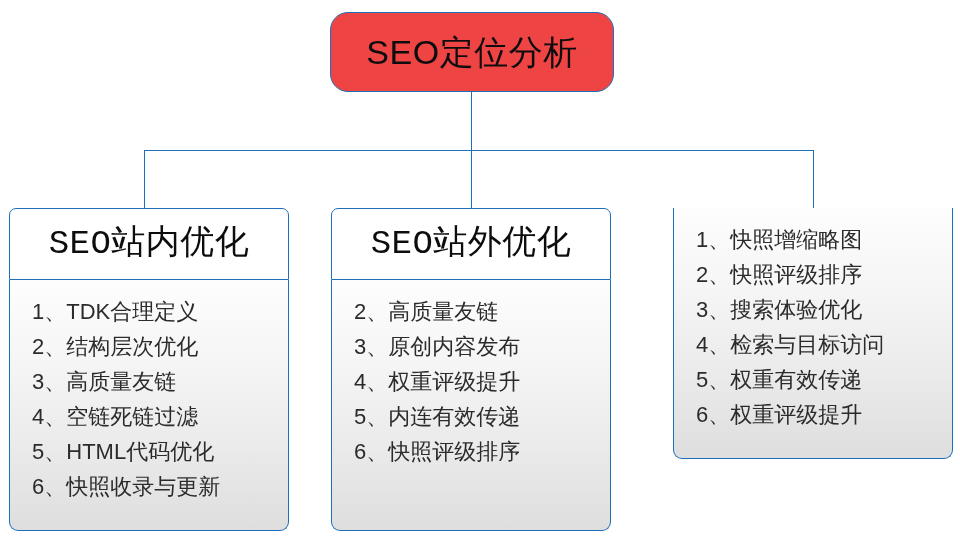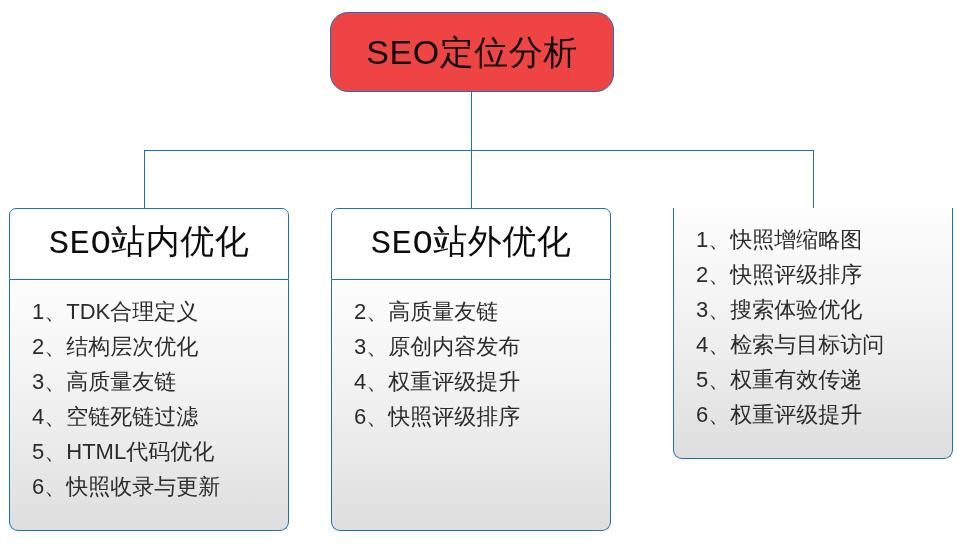--- a/index.html
+++ b/index.html
@@ -146,20 +146,21 @@
 
   <div class="column col-2">
     <div class="col-header">
       <span class="col-header-label">SEO站外优化</span>
     </div>
     <div class="col-body">
       <ul class="item-list">
         <li><span class="item-index">2、</span><span class="item-text">高质量友链</span></li>
         <li><span class="item-index">3、</span><span class="item-text">原创内容发布</span></li>
         <li><span class="item-index">4、</span><span class="item-text">权重评级提升</span></li>
+        <li><span class="item-index">5、</span><span class="item-text">内连有效传递</span></li>
         <li><span class="item-index">6、</span><span class="item-text">快照评级排序</span></li>
       </ul>
     </div>
   </div>
 
   <div class="column col-3">
     <div class="col-body">
       <ul class="item-list">
         <li><span class="item-index">1、</span><span class="item-text">快照增缩略图</span></li>
         <li><span class="item-index">2、</span><span class="item-text">快照评级排序</span></li>

